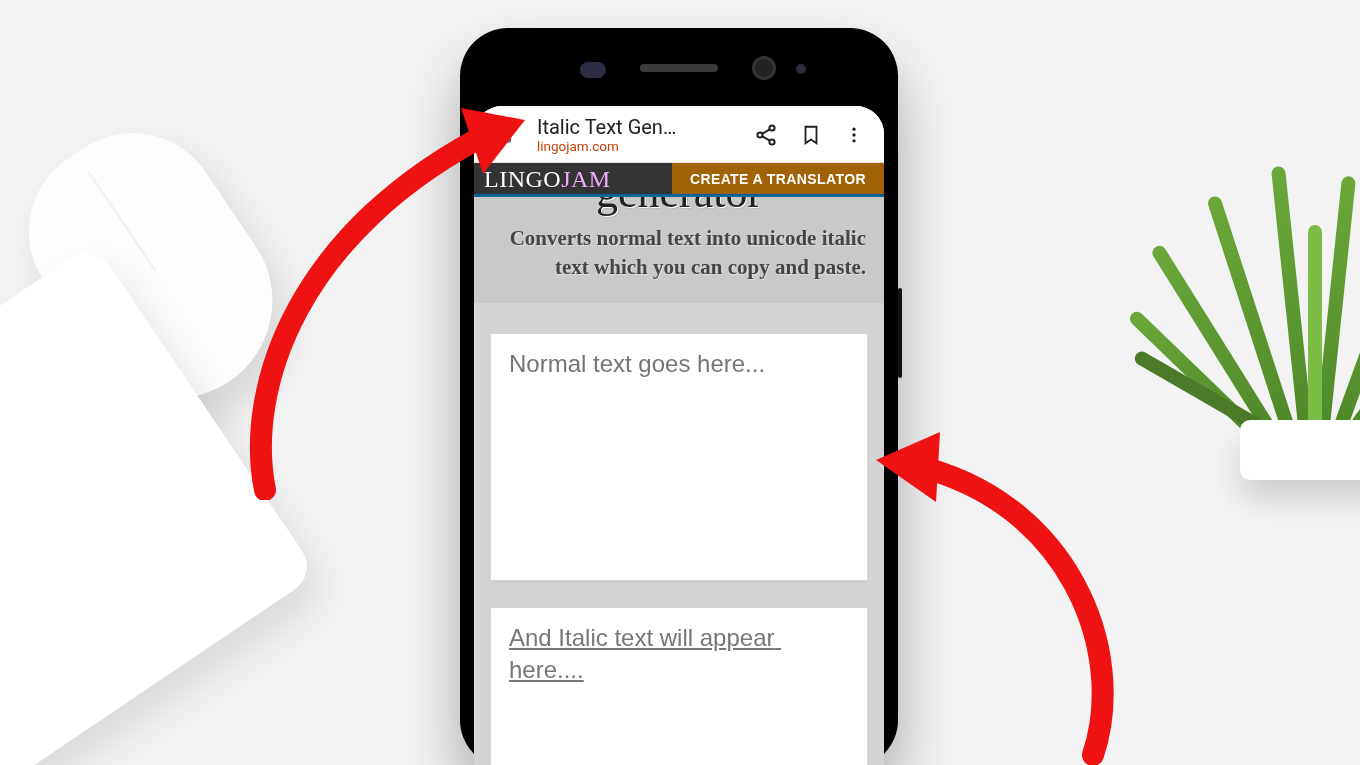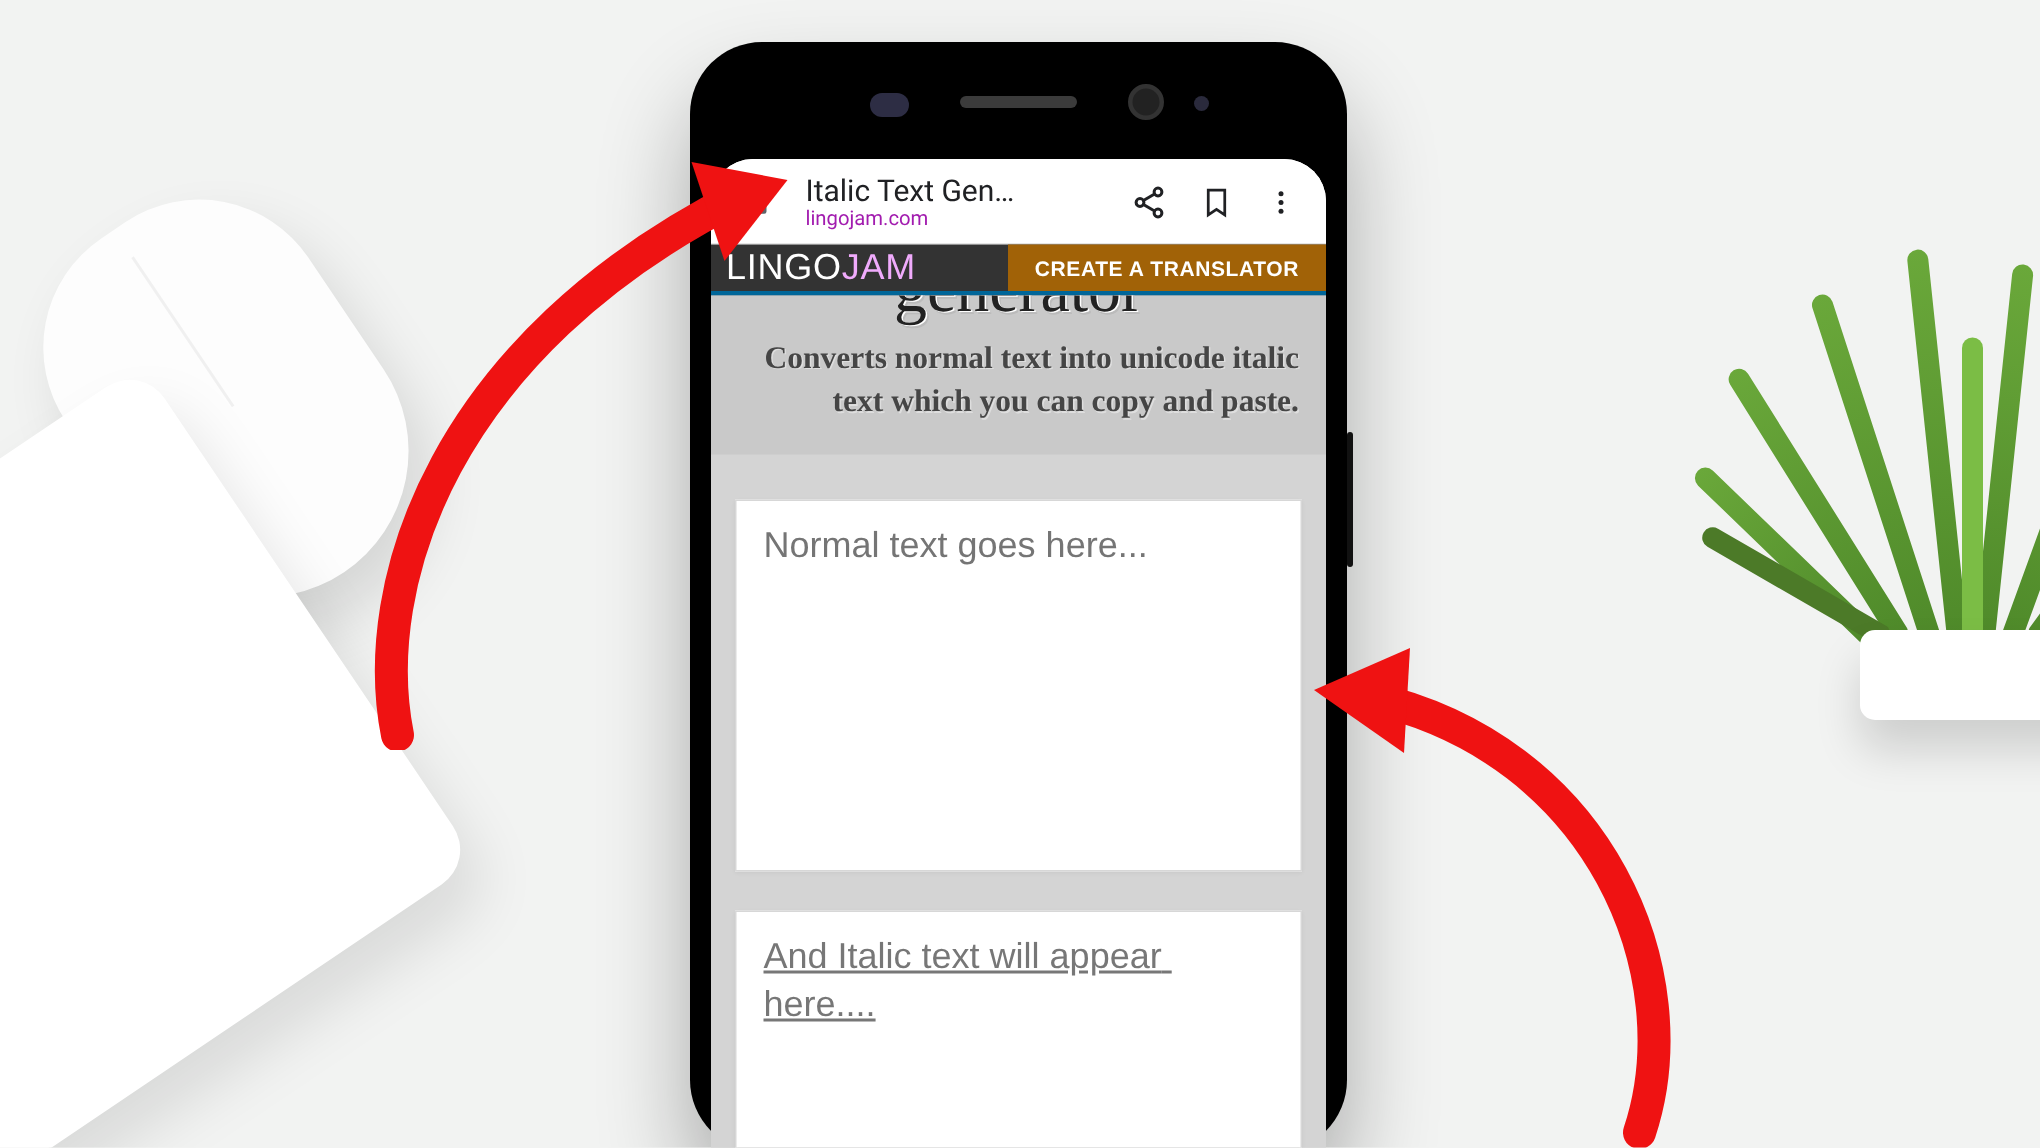--- a/index.html
+++ b/index.html
@@ -146,38 +146,38 @@
     font-size: 20px;
     color: #202124;
     white-space: nowrap;
     overflow: hidden;
     text-overflow: ellipsis;
     max-width: 170px;
     line-height: 1.1;
   }
   .page-domain {
     font-size: 13.5px;
-    color: #a21caf;
+    color: #c2410c;
     line-height: 1.2;
   }
   .chrome-icons { display:flex; align-items:center; gap:22px; padding-right:6px;}
   .chrome-icons svg { display:block; }
 
   
   .site-bar {
     display:flex;
     align-items:stretch;
     height: 34px;
     background:#333333;
     border-bottom:3px solid #006699;
   }
   .site-logo {
     display:flex; align-items:center;
     padding: 16px 10px;
-    font-family: Liberation Sans, sans-serif;
+    font-family: Liberation Serif, serif;
     font-size: 24px;
     letter-spacing: 0.5px;
   }
   .site-logo .l1 { color:#ffffff; }
   .site-logo .l2 { color:#f0abfc; }
   .site-bar .spacer { flex:1; }
   .create-btn {
     background:#a16207;
     color:#fff;
     font-weight:700;

